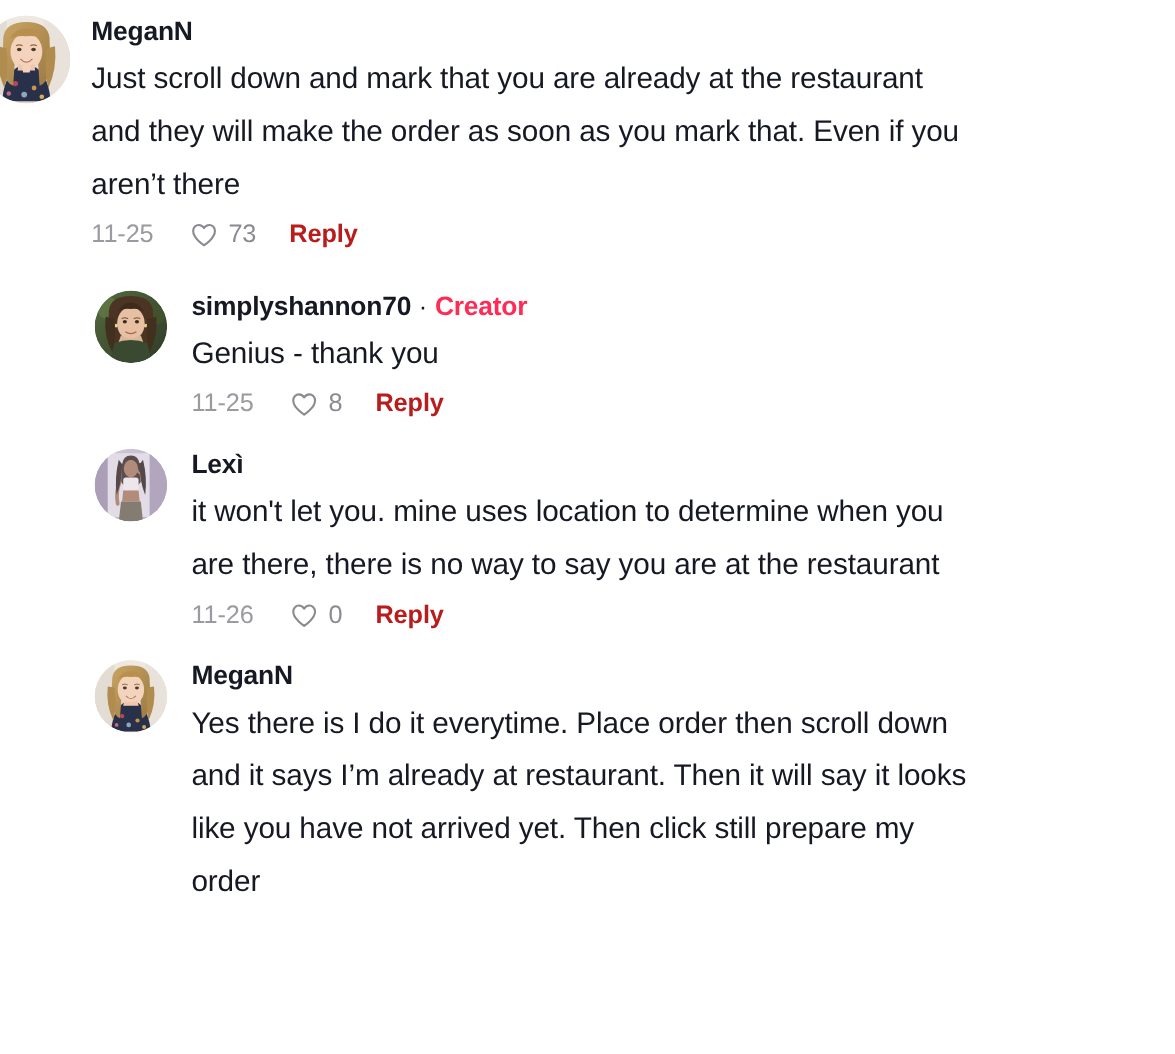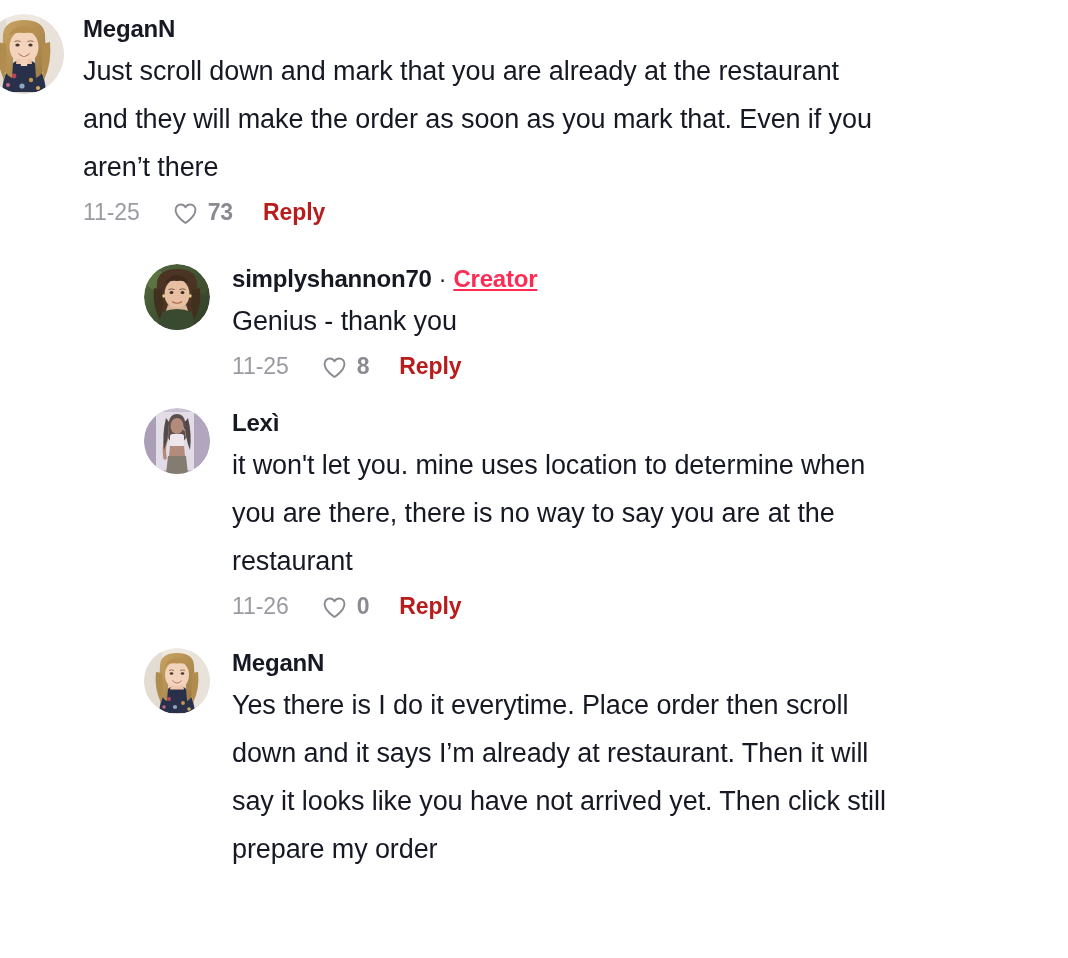--- a/index.html
+++ b/index.html
@@ -29,22 +29,21 @@
     display: flex;
     align-items: flex-start;
     box-sizing: border-box;
   }
 
   .comment.root {
     padding-left: 0px;
     padding-top: 14px;
   }
   .comment.reply {
-    padding-left: 112px;
-    margin-left: 32px;
+    padding-left: 86px;
   }
 
   .avatar {
     flex: 0 0 auto;
     border-radius: 50%;
     overflow: hidden;
     background: #f1f1f2;
     position: relative;
   }
   .comment.root .avatar {
@@ -82,21 +81,20 @@
     font-size: 23px;
     color: #161823;
     padding: 0 7px 0 7px;
     font-weight: 400;
   }
   .creator-badge {
     font-weight: bold;
     font-size: 24px;
     letter-spacing: -0.2px;
     white-space: nowrap;
-    text-decoration: underline;
   }
 
   .comment-text {
     font-size: 27px;
     line-height: 48px;
     color: #161823;
     letter-spacing: -0.1px;
     margin-top: 3px;
     word-wrap: break-word;
   }
@@ -124,21 +122,21 @@
   }
   .heart-icon {
     display: inline-block;
     width: 27px;
     height: 27px;
     margin-right: 9px;
     position: relative;
     top: 1px;
   }
   .heart-icon svg { display: block; width: 100%; height: 100%; }
-  .like-count { font-weight: 700; color: #8a8b91; font-size: 23px; }
+  .like-count { font-weight: 400; color: #8a8b91; font-size: 23px; }
   .reply-link {
     margin-left: 30px;
     font-weight: bold;
     color: #b91c1c;
     font-size: 23px;
     cursor: pointer;
   }
 
   
   .spacer-a { height: 38px; }

